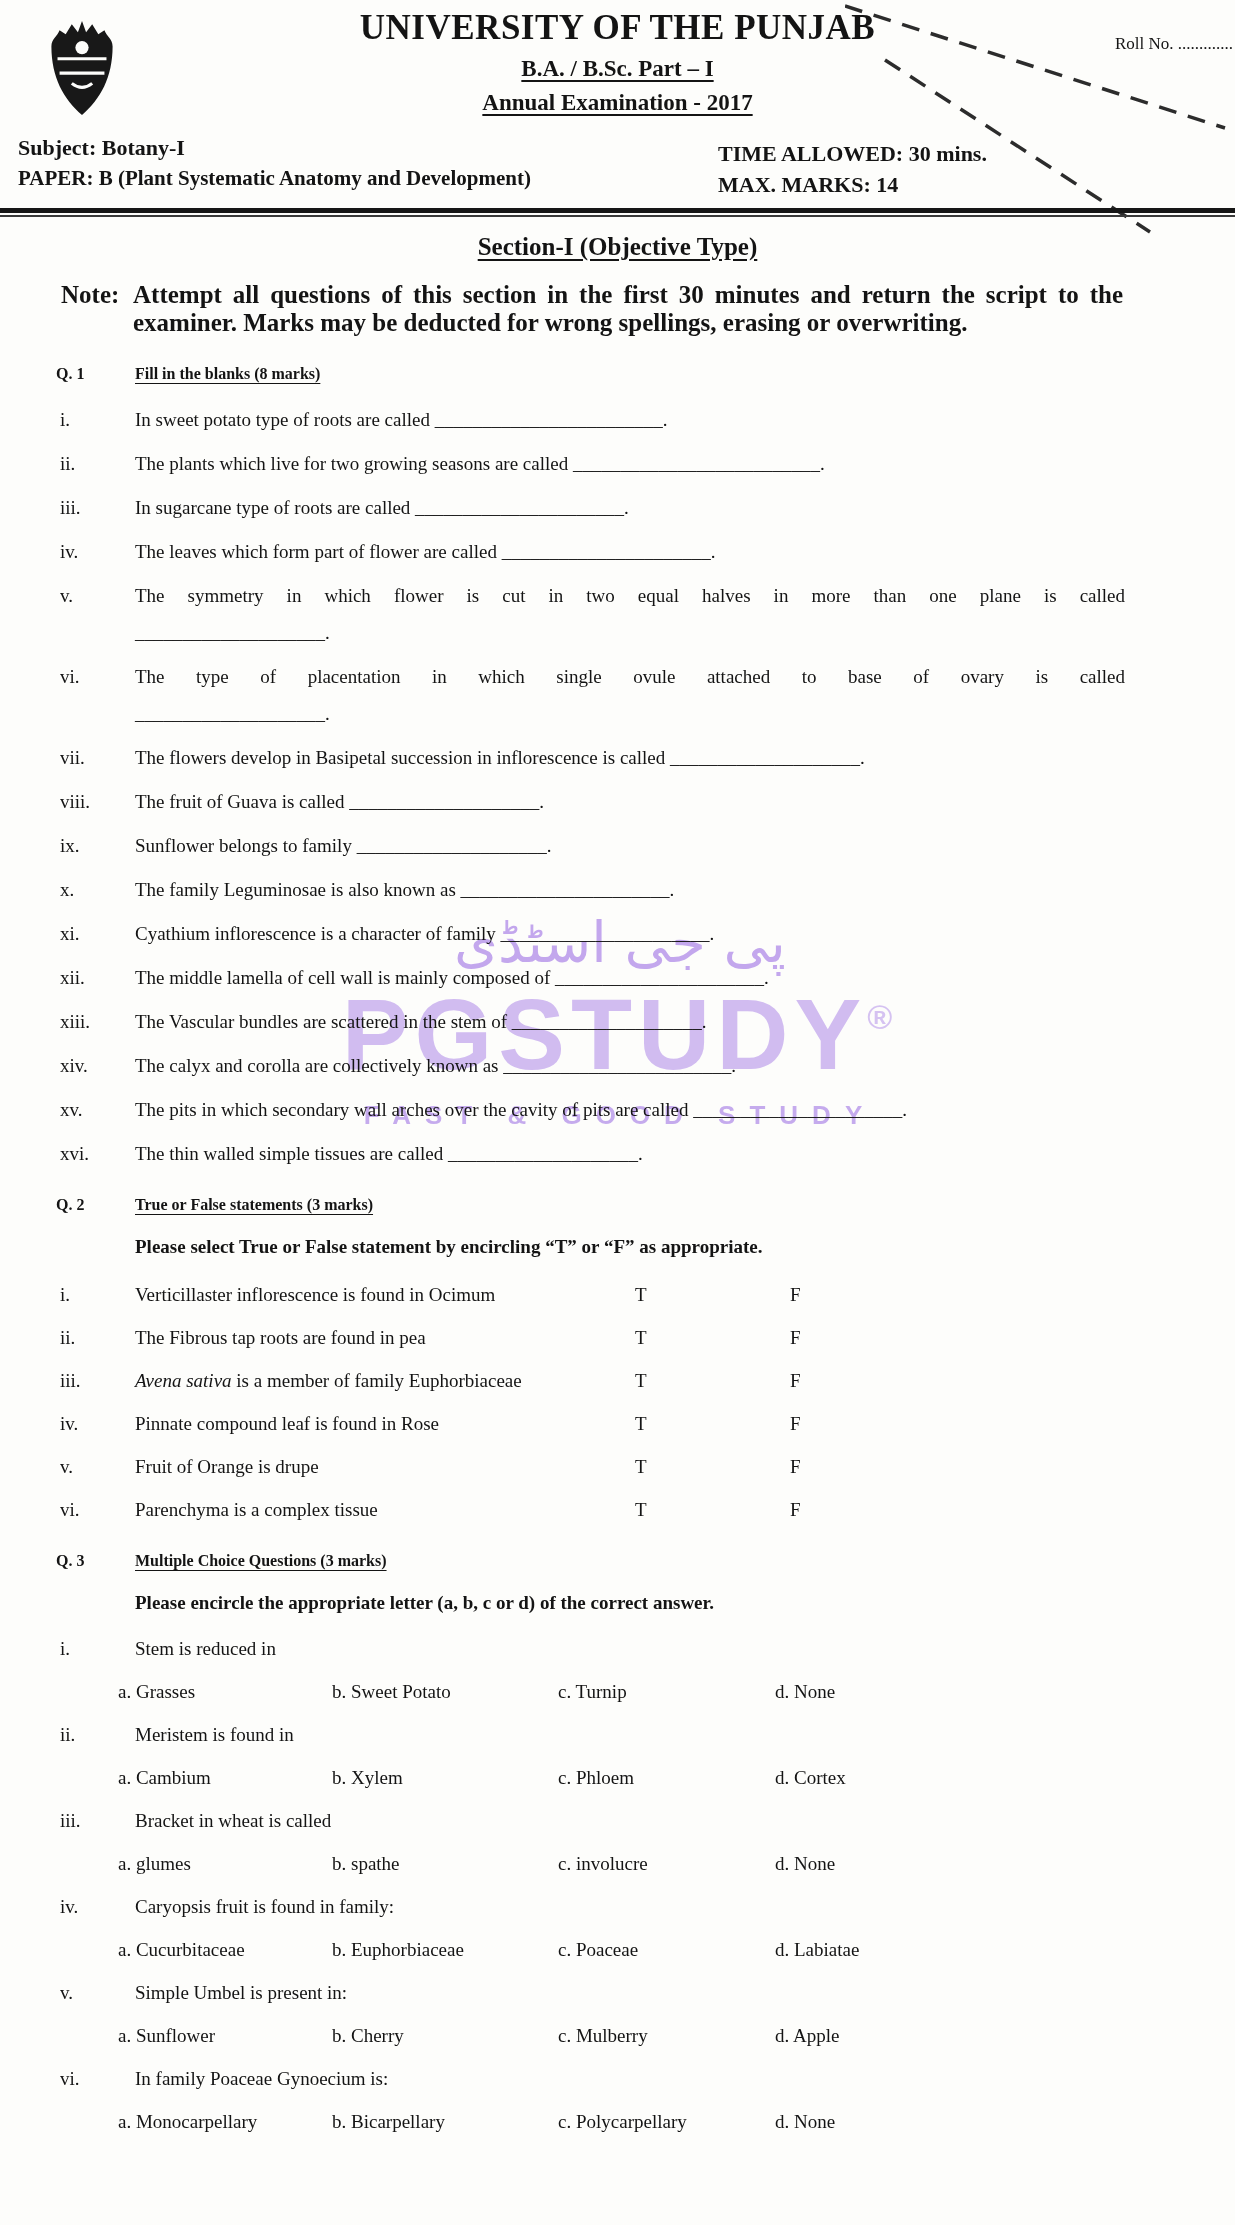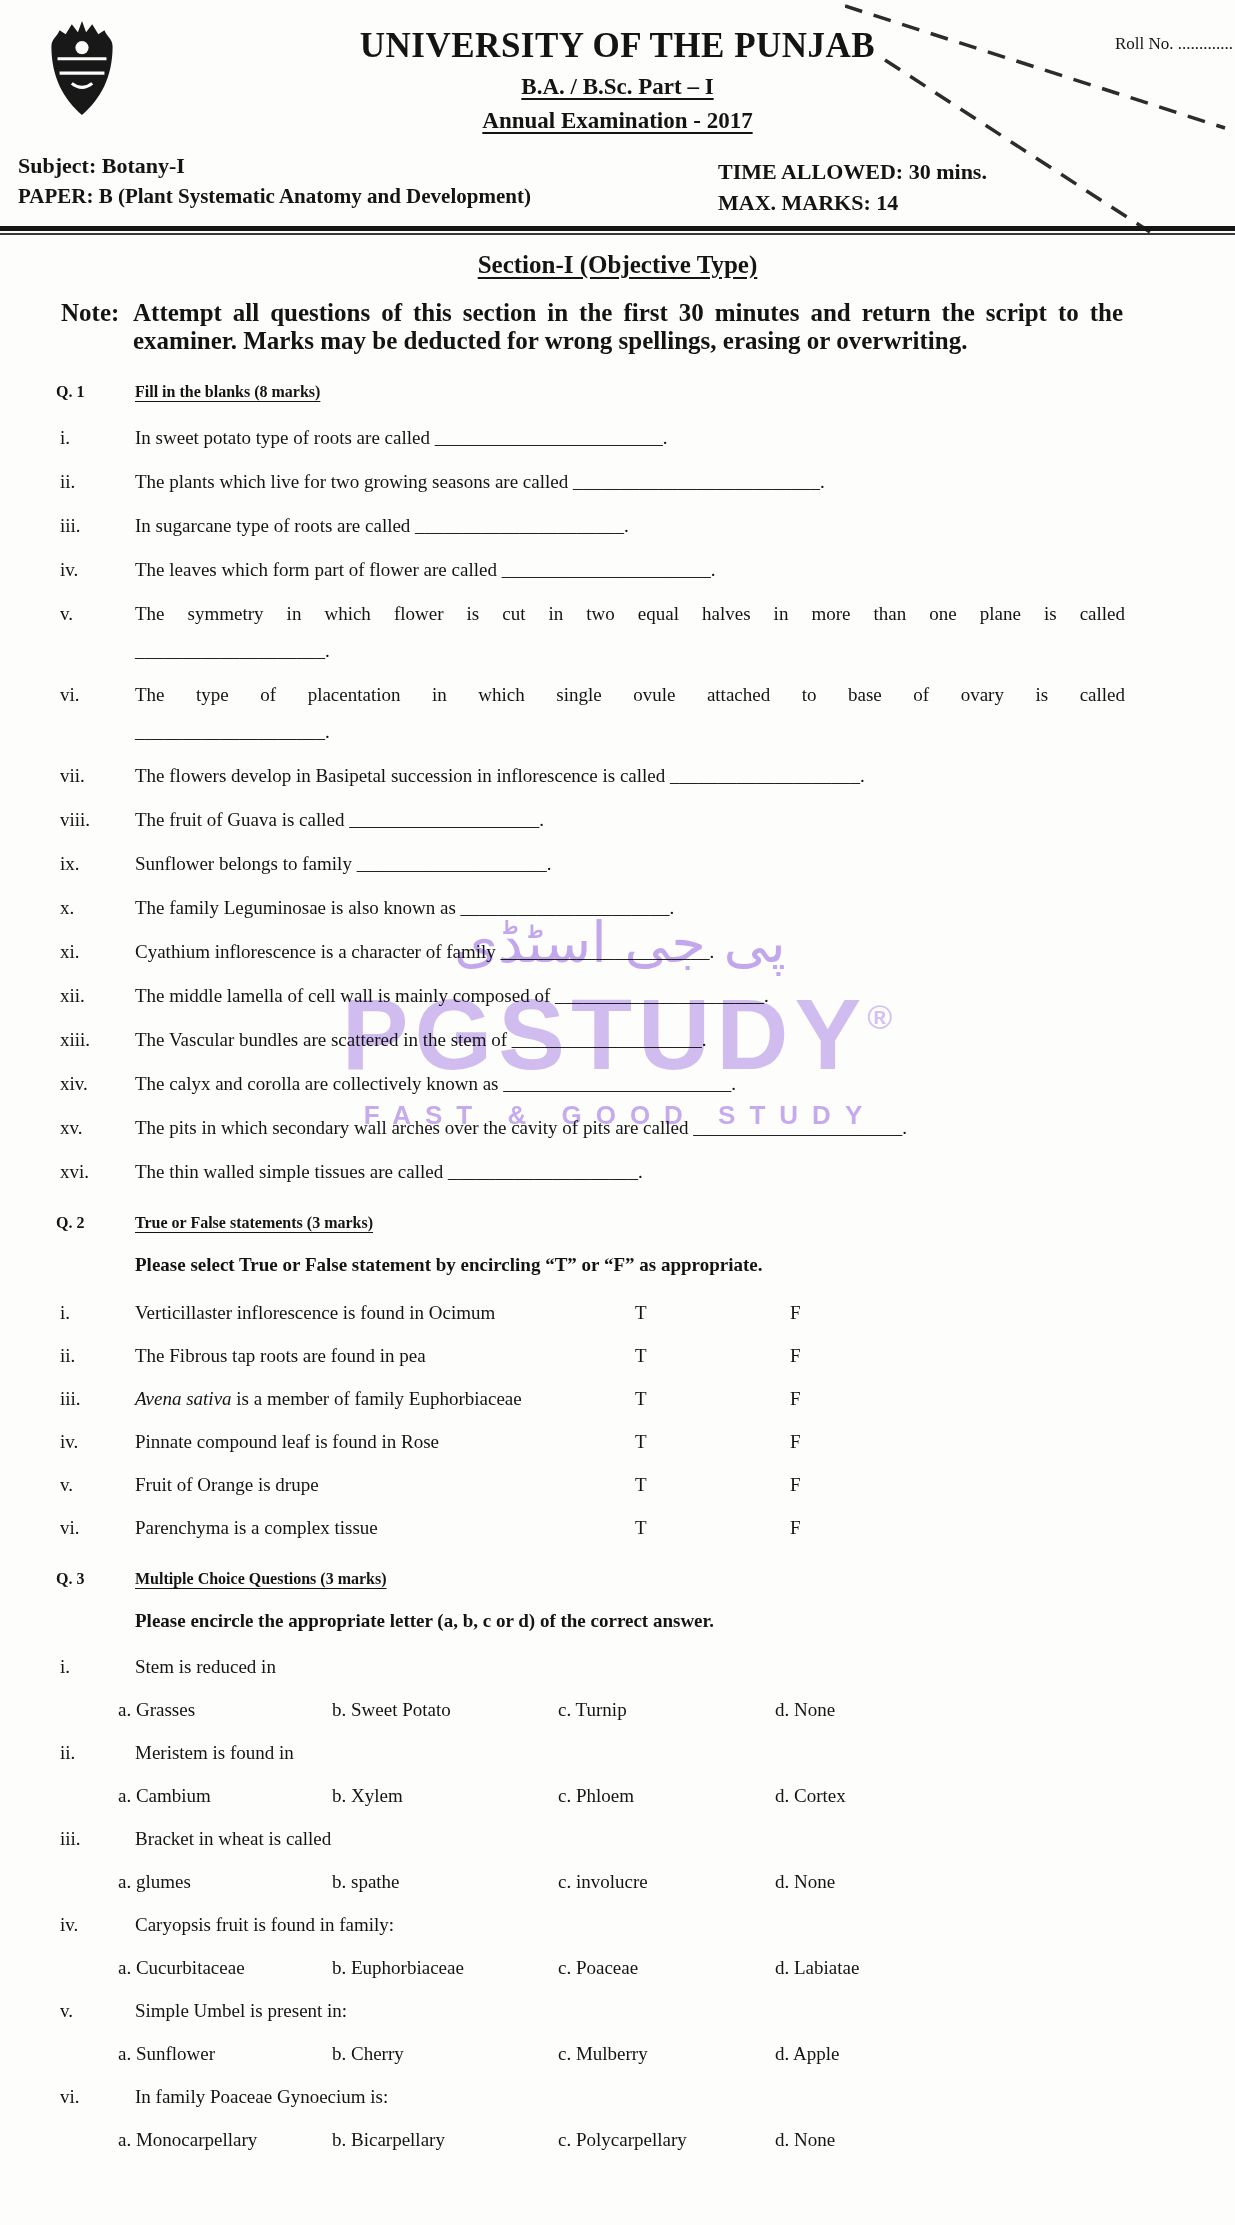--- a/index.html
+++ b/index.html
@@ -1,18 +1,18 @@
 <!DOCTYPE html>
 <html><head>
 <meta charset="utf-8">
 <style>
   *{box-sizing:border-box;margin:0;padding:0}
   html,body{width:1235px}
   body{height:2225px;background:#fdfdfb;color:#141414;font-family:"Liberation Serif","DejaVu Serif",serif;position:relative;overflow:hidden}
-  .page{position:relative;z-index:1;padding-top:26px}
+  .page{position:relative;z-index:1;padding-top:8px}
   .logo{position:absolute;left:40px;top:16px;width:84px;height:102px}
   .uni-title{text-align:center;font-size:35px;font-weight:700;letter-spacing:.5px}
   .rollno{position:absolute;right:2px;top:34px;font-size:17px;font-weight:400;white-space:nowrap}
   .dashes{position:absolute;left:845px;top:0;z-index:0}
   .subtitle{text-align:center;font-weight:700}
   .part-line{font-size:23px;margin-top:8px}
   .exam-line{font-size:23px;margin-top:8px}
   .u{text-decoration:underline;text-underline-offset:4px}
   .meta{display:flex;margin-top:14px}
   .meta-left{width:718px;padding-left:18px}

